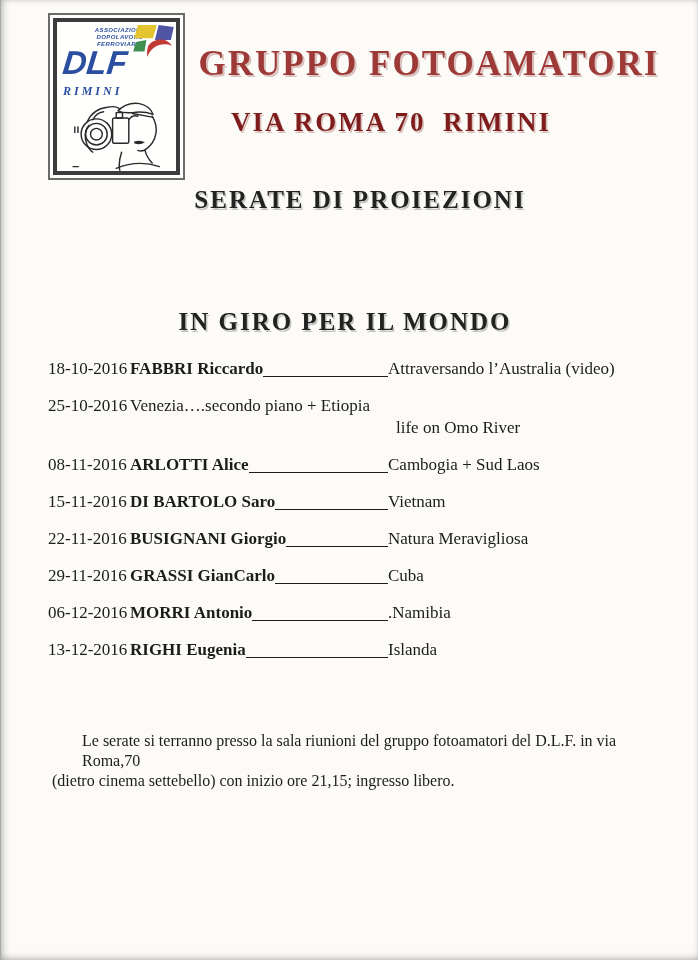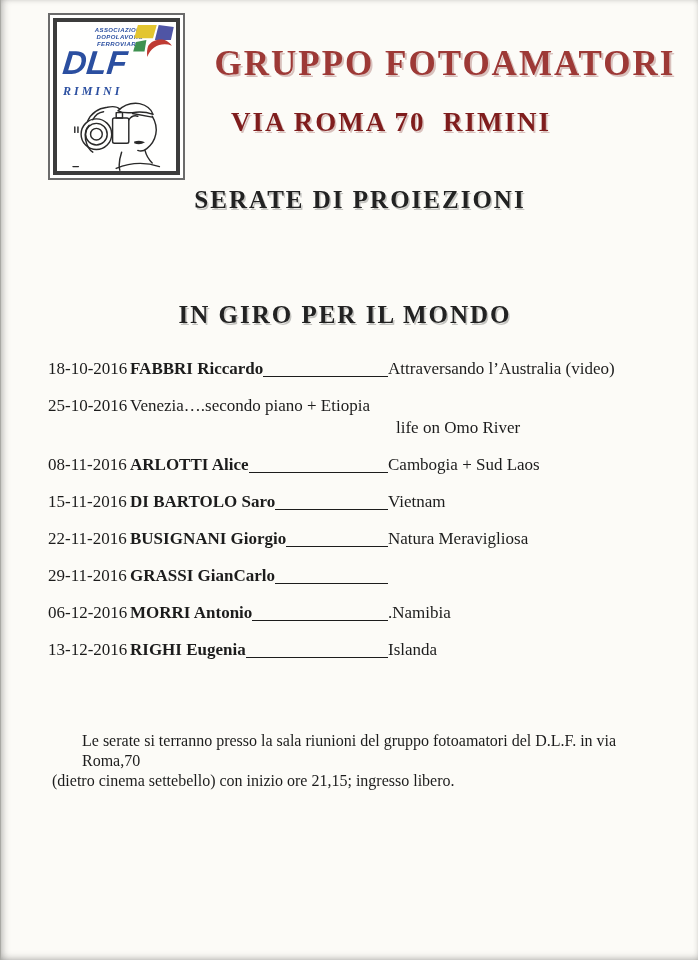--- a/index.html
+++ b/index.html
@@ -49,36 +49,35 @@
     letter-spacing:3px;
   }
   .camera-art{position:absolute;left:2px;top:78px;width:118px;height:72px;}
 
   
   .page-title{
     position:absolute;left:186px;top:44px;width:486px;text-align:center;
     font-size:35px;font-weight:bold;letter-spacing:2px;color:#9d3936;
     text-shadow:2px 2px 0 rgba(125,42,40,0.28), -0.5px -0.5px 0 rgba(255,255,255,0.6);
     white-space:nowrap;
-    padding-left:16px;
   }
   .page-subtitle{
     position:absolute;left:186px;top:107px;width:410px;text-align:center;
     font-size:27px;font-weight:bold;letter-spacing:2px;color:#7f1d1d;
     text-shadow:1.5px 1.5px 0 rgba(125,42,40,0.28);
     white-space:pre;
   }
   .heading{
     position:absolute;left:20px;width:680px;text-align:center;
     font-weight:bold;color:#222;letter-spacing:2px;
     text-shadow:1.5px 1.5px 0 rgba(0,0,0,0.22);
     white-space:nowrap;
   }
   .heading-serate{top:186px;font-size:25px;}
-  .heading-mondo{top:301px;font-size:25px;width:650px;}
+  .heading-mondo{top:308px;font-size:25px;width:650px;}
 
   
   .schedule{position:absolute;left:48px;top:358px;width:606px;font-size:17px;}
   .srow{margin-bottom:15px;}
   .srow-line{display:flex;align-items:baseline;line-height:22px;}
   .s-date{flex:0 0 82px;}
   .s-mid{flex:0 0 258px;display:flex;align-items:baseline;}
   .s-name{font-weight:bold;white-space:nowrap;}
   .s-fill{flex:1;align-self:flex-end;margin-bottom:3px;border-bottom:1.6px solid #1c1c1c;min-width:8px;}
   .s-topic{flex:1;white-space:nowrap;}
@@ -206,20 +205,21 @@
 
   </div>
 
   <div class="srow">
     <div class="srow-line">
       <span class="s-date">29-11-2016</span>
       <span class="s-mid">
         <span class="s-name">GRASSI GianCarlo</span>
         <span class="s-fill"></span>
       </span>
+      <span class="s-topic">Cuba</span>
     </div>
 
   </div>
 
   <div class="srow">
     <div class="srow-line">
       <span class="s-date">06-12-2016</span>
       <span class="s-mid">
         <span class="s-name">MORRI Antonio</span>
         <span class="s-fill"></span>

